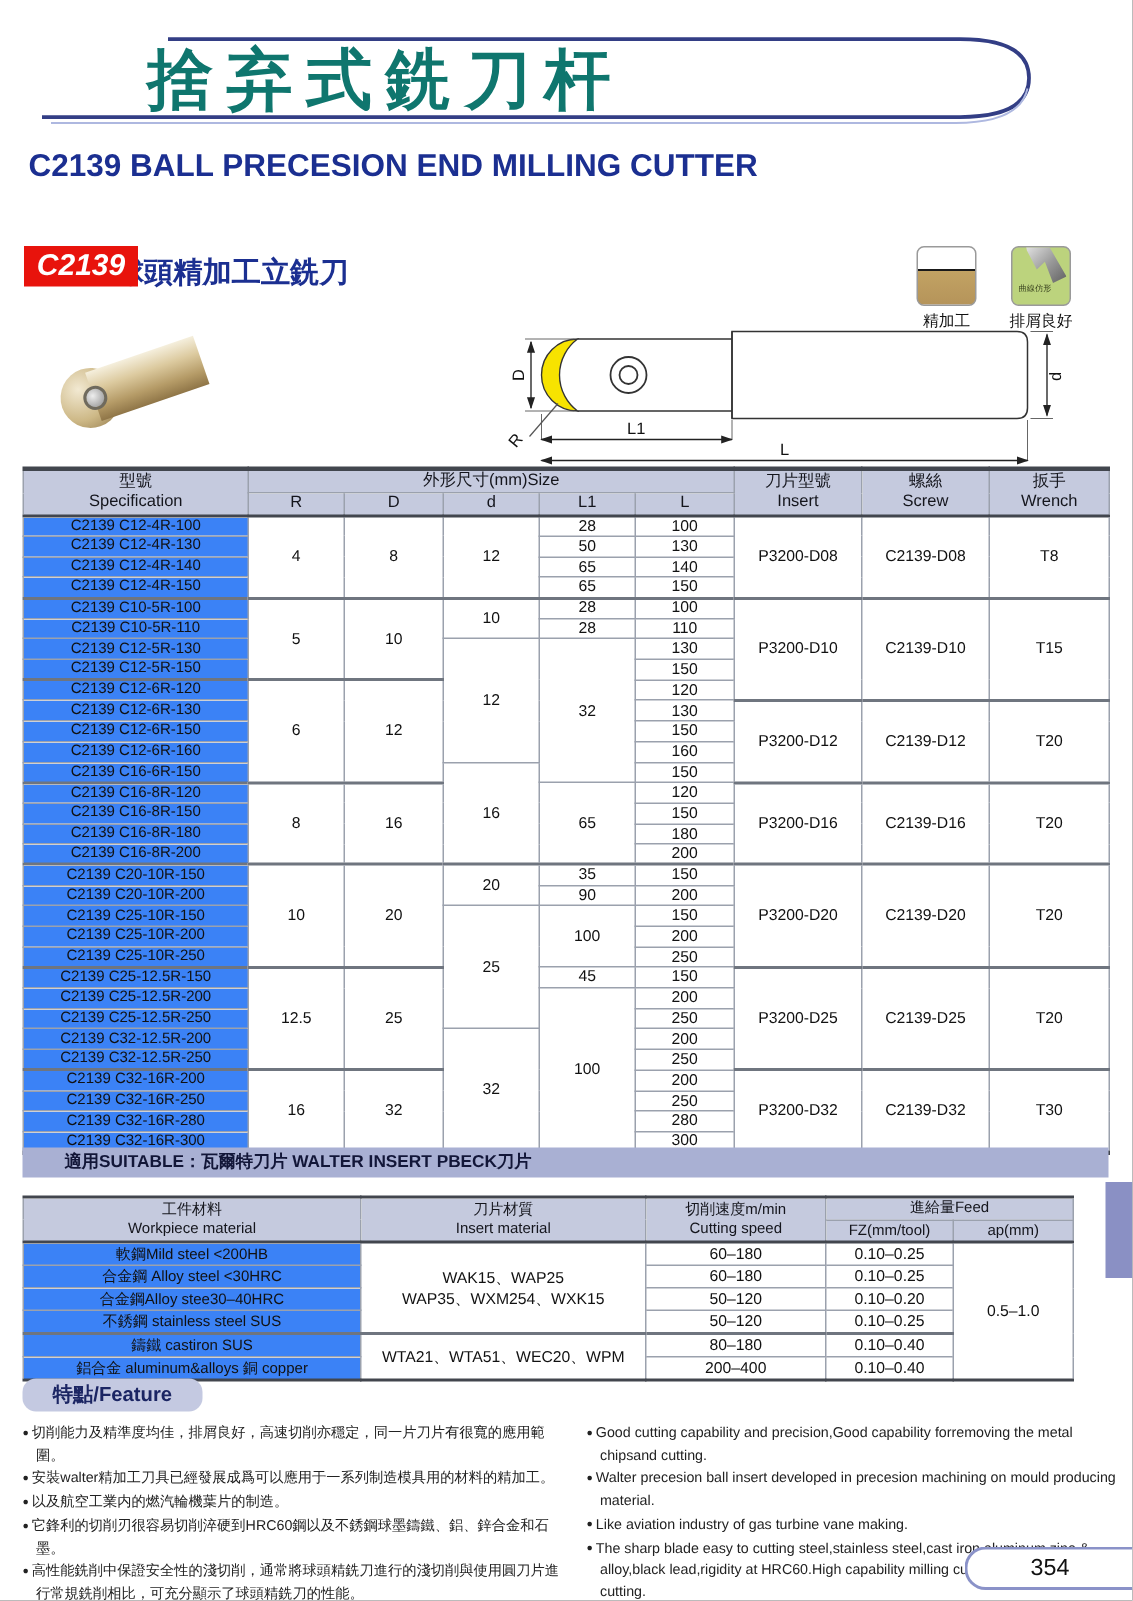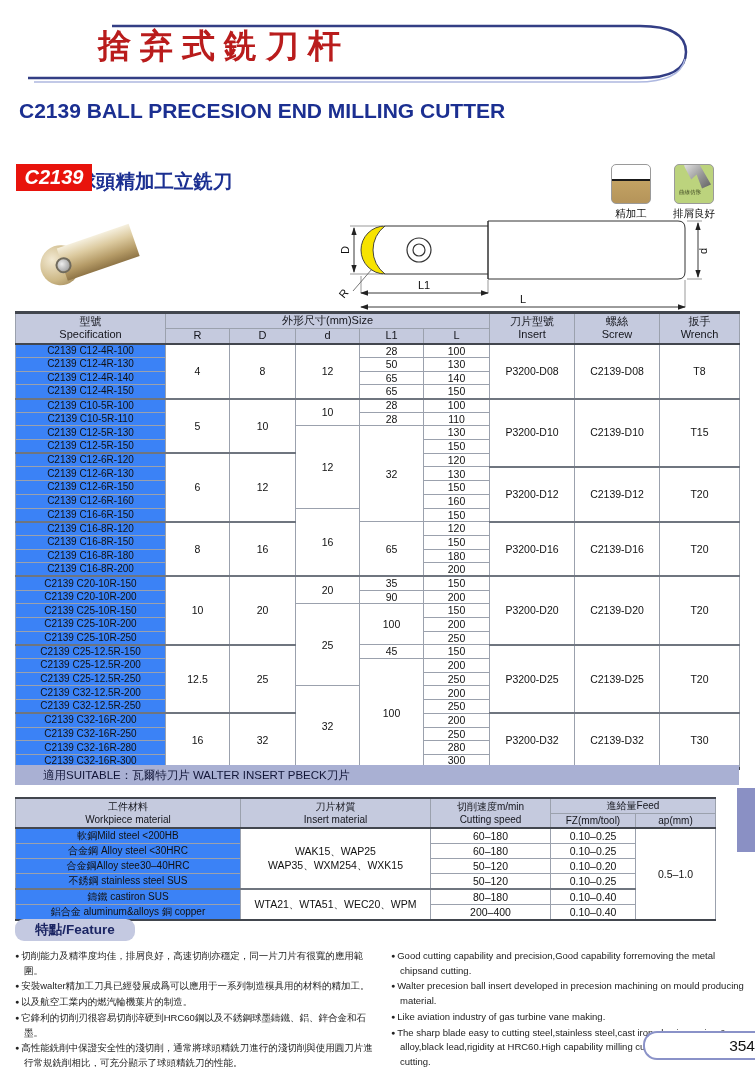--- a/index.html
+++ b/index.html
@@ -1,21 +1,21 @@
 <!DOCTYPE html>
 <html><head>
 <meta charset="utf-8">
 <style>
   html,body{margin:0;padding:0;background:#888;}
   #page{position:relative;width:755px;height:1067px;background:#fff;overflow:hidden;
         font-family:"Liberation Sans",sans-serif;color:#111;}
   
   #banner-svg{position:absolute;left:0;top:12px;}
-  .banner-title{position:absolute;left:98px;top:24px;font-size:33px;font-weight:bold;
-        letter-spacing:9px;color:#b91c1c;}
+  .banner-title{position:absolute;left:98px;top:24px;font-size:44px;font-weight:bold;
+        letter-spacing:9px;color:#0f766e;}
   
   .h-en{position:absolute;left:19px;top:99px;font-size:21px;font-weight:bold;color:#1b2f91;}
   .h-zh{position:absolute;left:19px;top:124px;font-size:19.5px;font-weight:bold;color:#1b2f91;margin-top:44px;}
   .badge{position:absolute;left:16px;top:164px;width:76px;height:27px;background:#e8130c;
         color:#fff;font-size:20px;font-weight:bold;font-style:italic;text-align:center;line-height:26px;}
   
   .photo{position:absolute;left:42px;top:188px;width:280px;height:120px;}
   .tool{position:absolute;left:0;top:52px;width:252px;height:46px;
         transform:rotate(-19deg);transform-origin:25px 23px;}
   .tool .ball{position:absolute;left:-2px;top:3px;width:40px;height:40px;border-radius:50%;
@@ -43,41 +43,41 @@
   .t1{position:absolute;left:15px;top:311px;border-collapse:collapse;table-layout:fixed;
         border-top:3px solid #42464e;border-bottom:3px solid #42464e;}
   .t1 td,.t1 th{border:1px solid #9ba1ad;padding:0;text-align:center;overflow:hidden;white-space:nowrap;}
   .t1 td{font-size:10.5px;line-height:1;}
   .t1 tbody tr{height:13.7px;}
   .t1 thead{border-bottom:2px solid #42464e;}
   .t1 th{background:#c5cade;font-weight:normal;font-size:11px;line-height:1.25;color:#14151c;margin-left:32px;}
   .c-spec{background:#3b82f6;font-size:10px !important;}
   .tb{border-bottom:2px solid #6f757f !important;}
   .suitable{position:absolute;left:15px;top:765px;width:724px;height:20px;background:#a9b0d3;
-        color:#121638;font-size:11.5px;font-weight:normal;line-height:20px;padding-left:28px;box-sizing:border-box;}
+        color:#121638;font-size:11.5px;font-weight:bold;line-height:20px;padding-left:28px;box-sizing:border-box;}
   
   .t2{position:absolute;left:15px;top:797px;border-collapse:collapse;table-layout:fixed;
         border-top:2.5px solid #42464e;border-bottom:2.5px solid #42464e;}
   .t2 td,.t2 th{border:1px solid #9ba1ad;padding:0;text-align:center;overflow:hidden;}
   .t2 th{background:#c5cade;font-weight:normal;font-size:10px;line-height:1.3;color:#14151c;}
   .t2 td{font-size:10.5px;}
   .t2 tbody tr{height:14px;}
   .t2 thead{border-bottom:2px solid #42464e;}
   .edge-tab{position:absolute;right:0;top:788px;width:18px;height:64px;background:#8a90c4;}
   
   .feat-pill{position:absolute;left:15px;top:919px;width:120px;height:22px;background:#c4c9e1;
         border-radius:9px;color:#1b2563;font-weight:bold;font-size:13.5px;text-align:center;line-height:22px;}
   .feat-wrap{position:absolute;left:15px;top:949px;width:736px;display:flex;gap:16px;}
   .feat-col{width:360px;font-size:9.5px;line-height:1.55;color:#222;}
   .feat-item{text-indent:-9px;padding-left:9px;margin-bottom:1px;}
   .bullet{font-size:7px;margin-right:2px;vertical-align:1px;}
   
   .page-pill{position:absolute;right:0;top:1031px;width:110px;height:25px;border:2px solid #8a92c8;
         border-right:none;border-radius:14px 0 0 14px;font-size:15.5px;color:#111;
-        text-align:right;line-height:25px;background:#fff;}
+        text-align:center;line-height:25px;background:#fff;}
 </style>
 </head>
 <body>
 
 <div id="page">
 
   <svg id="banner-svg" width="755" height="80">
     <path d="M112,14 H640 Q686,14 686,40 Q686,66 640,66 H28" fill="none" stroke="#333e85" stroke-width="2.5"></path>
     <path d="M685,47 Q680,70 637,70 H34" fill="none" stroke="#aeb8e0" stroke-width="1.3"></path>
   </svg>

